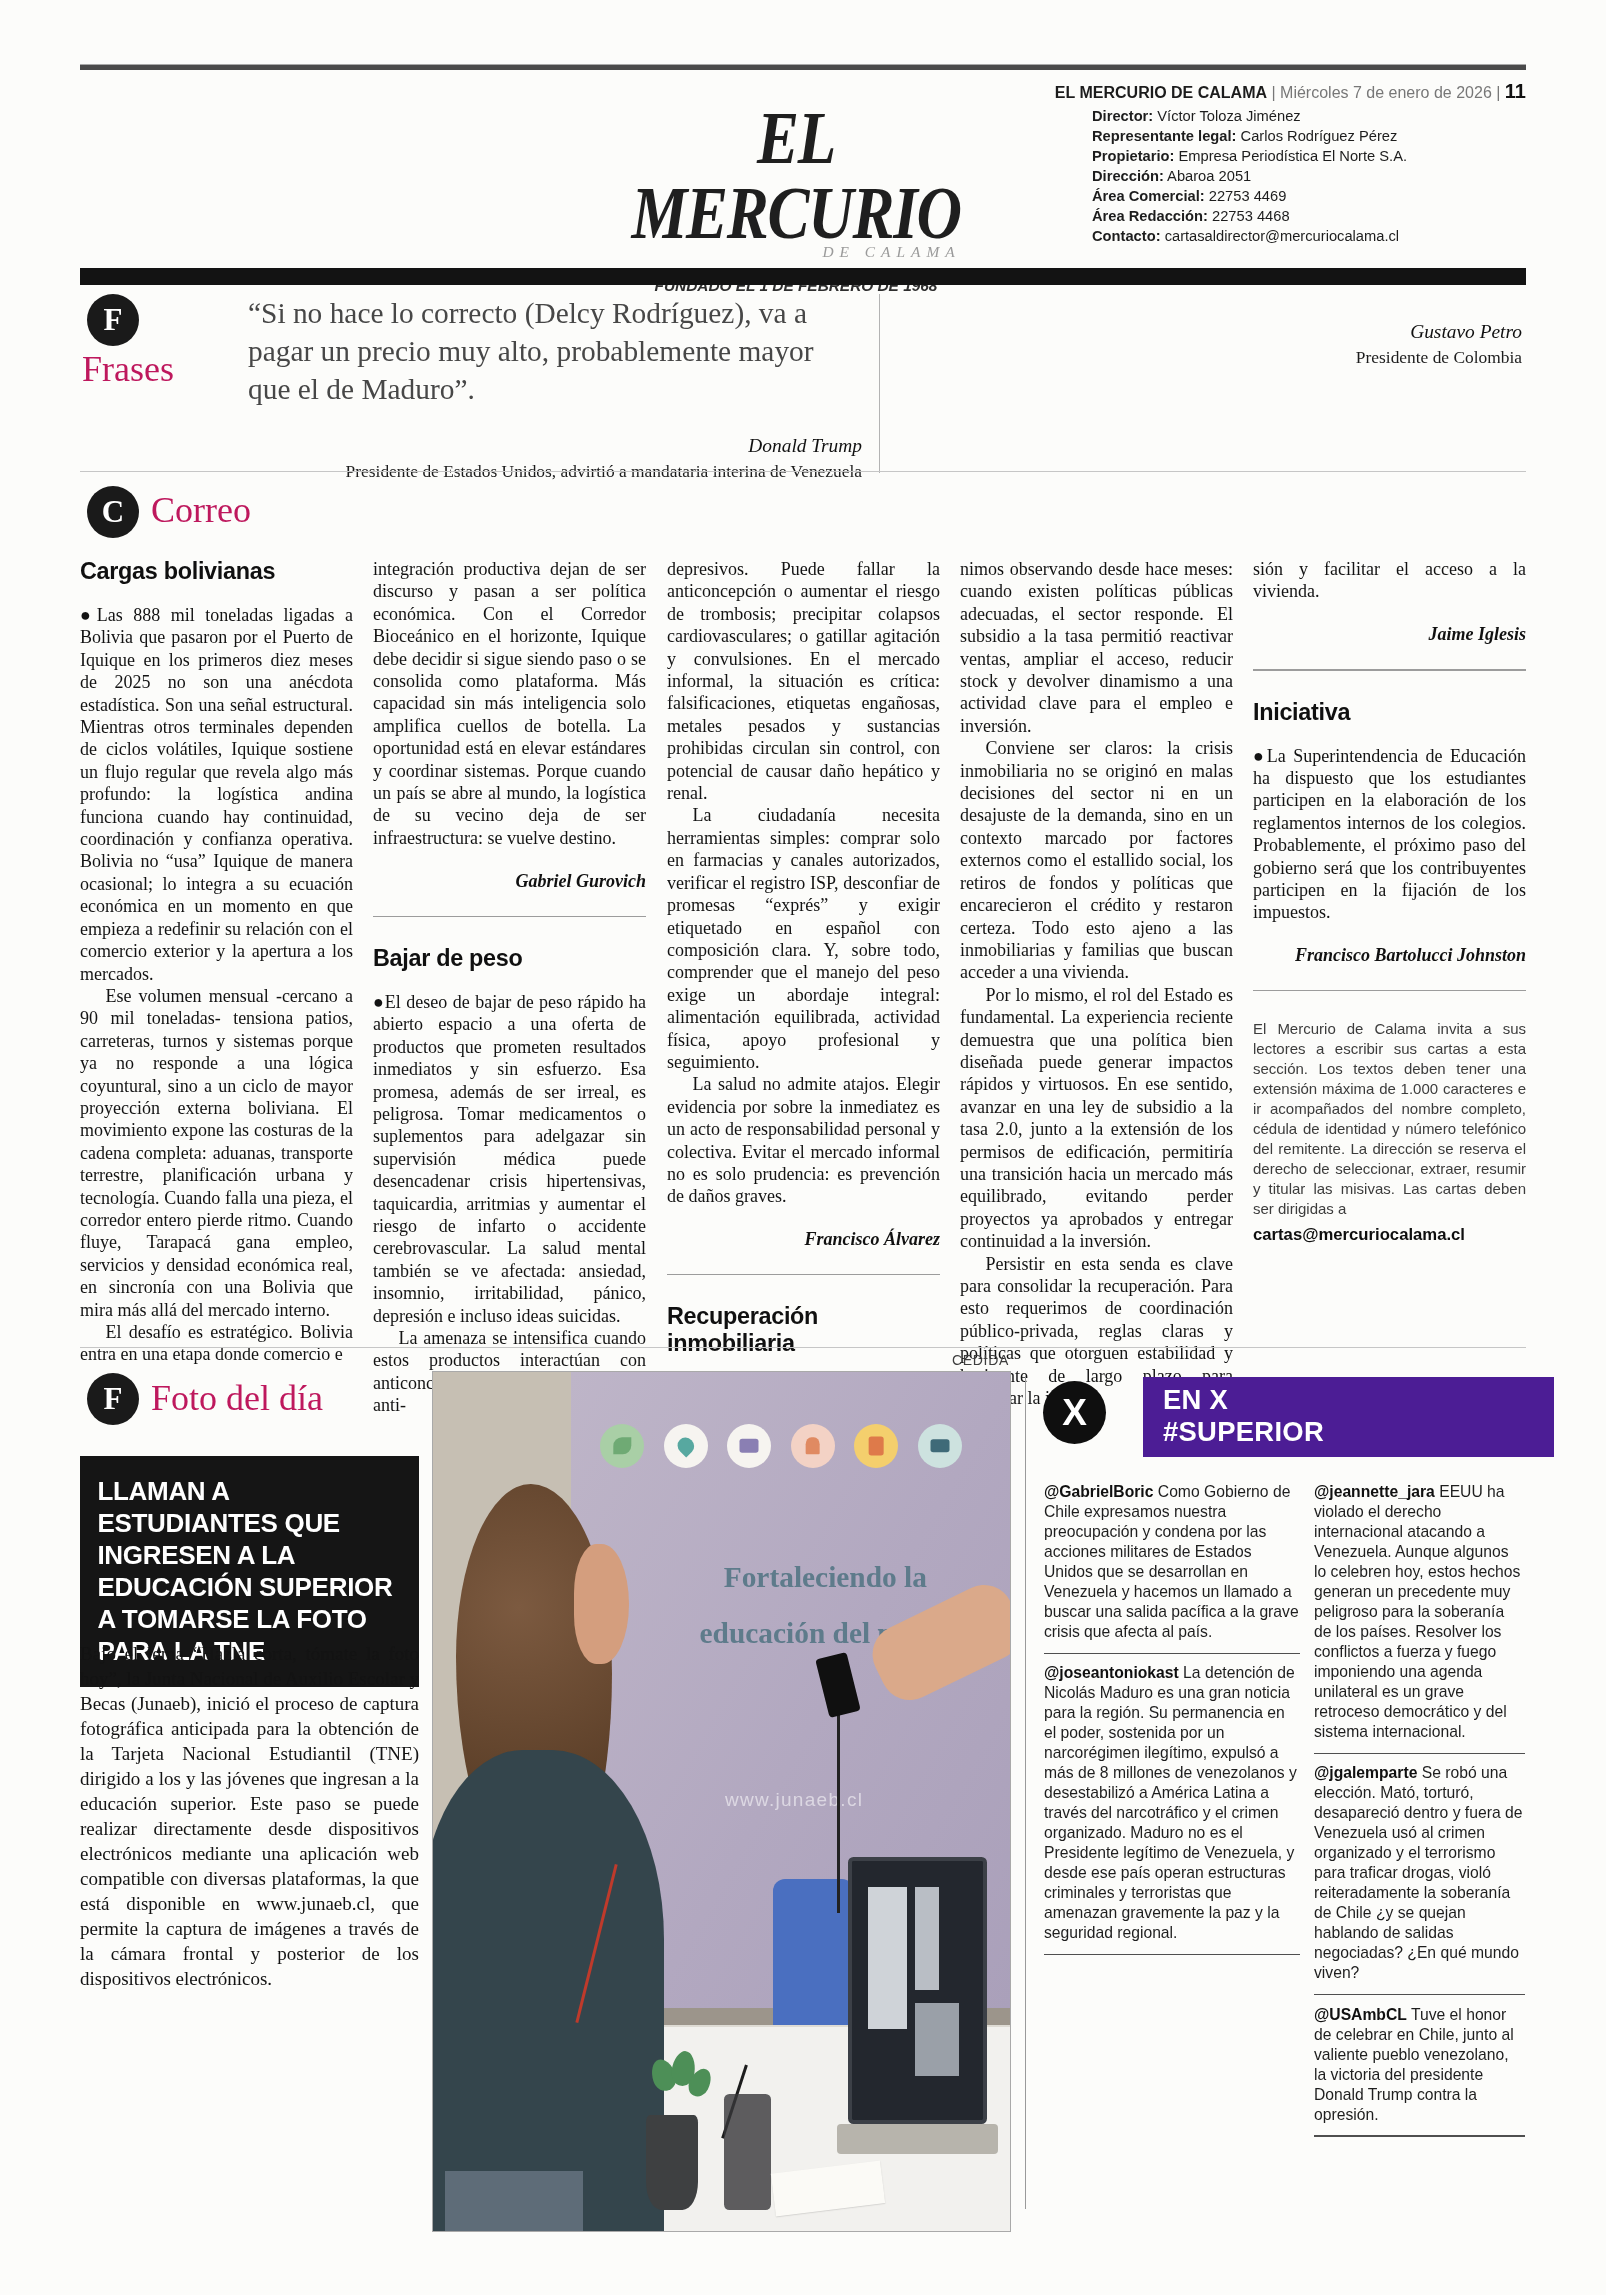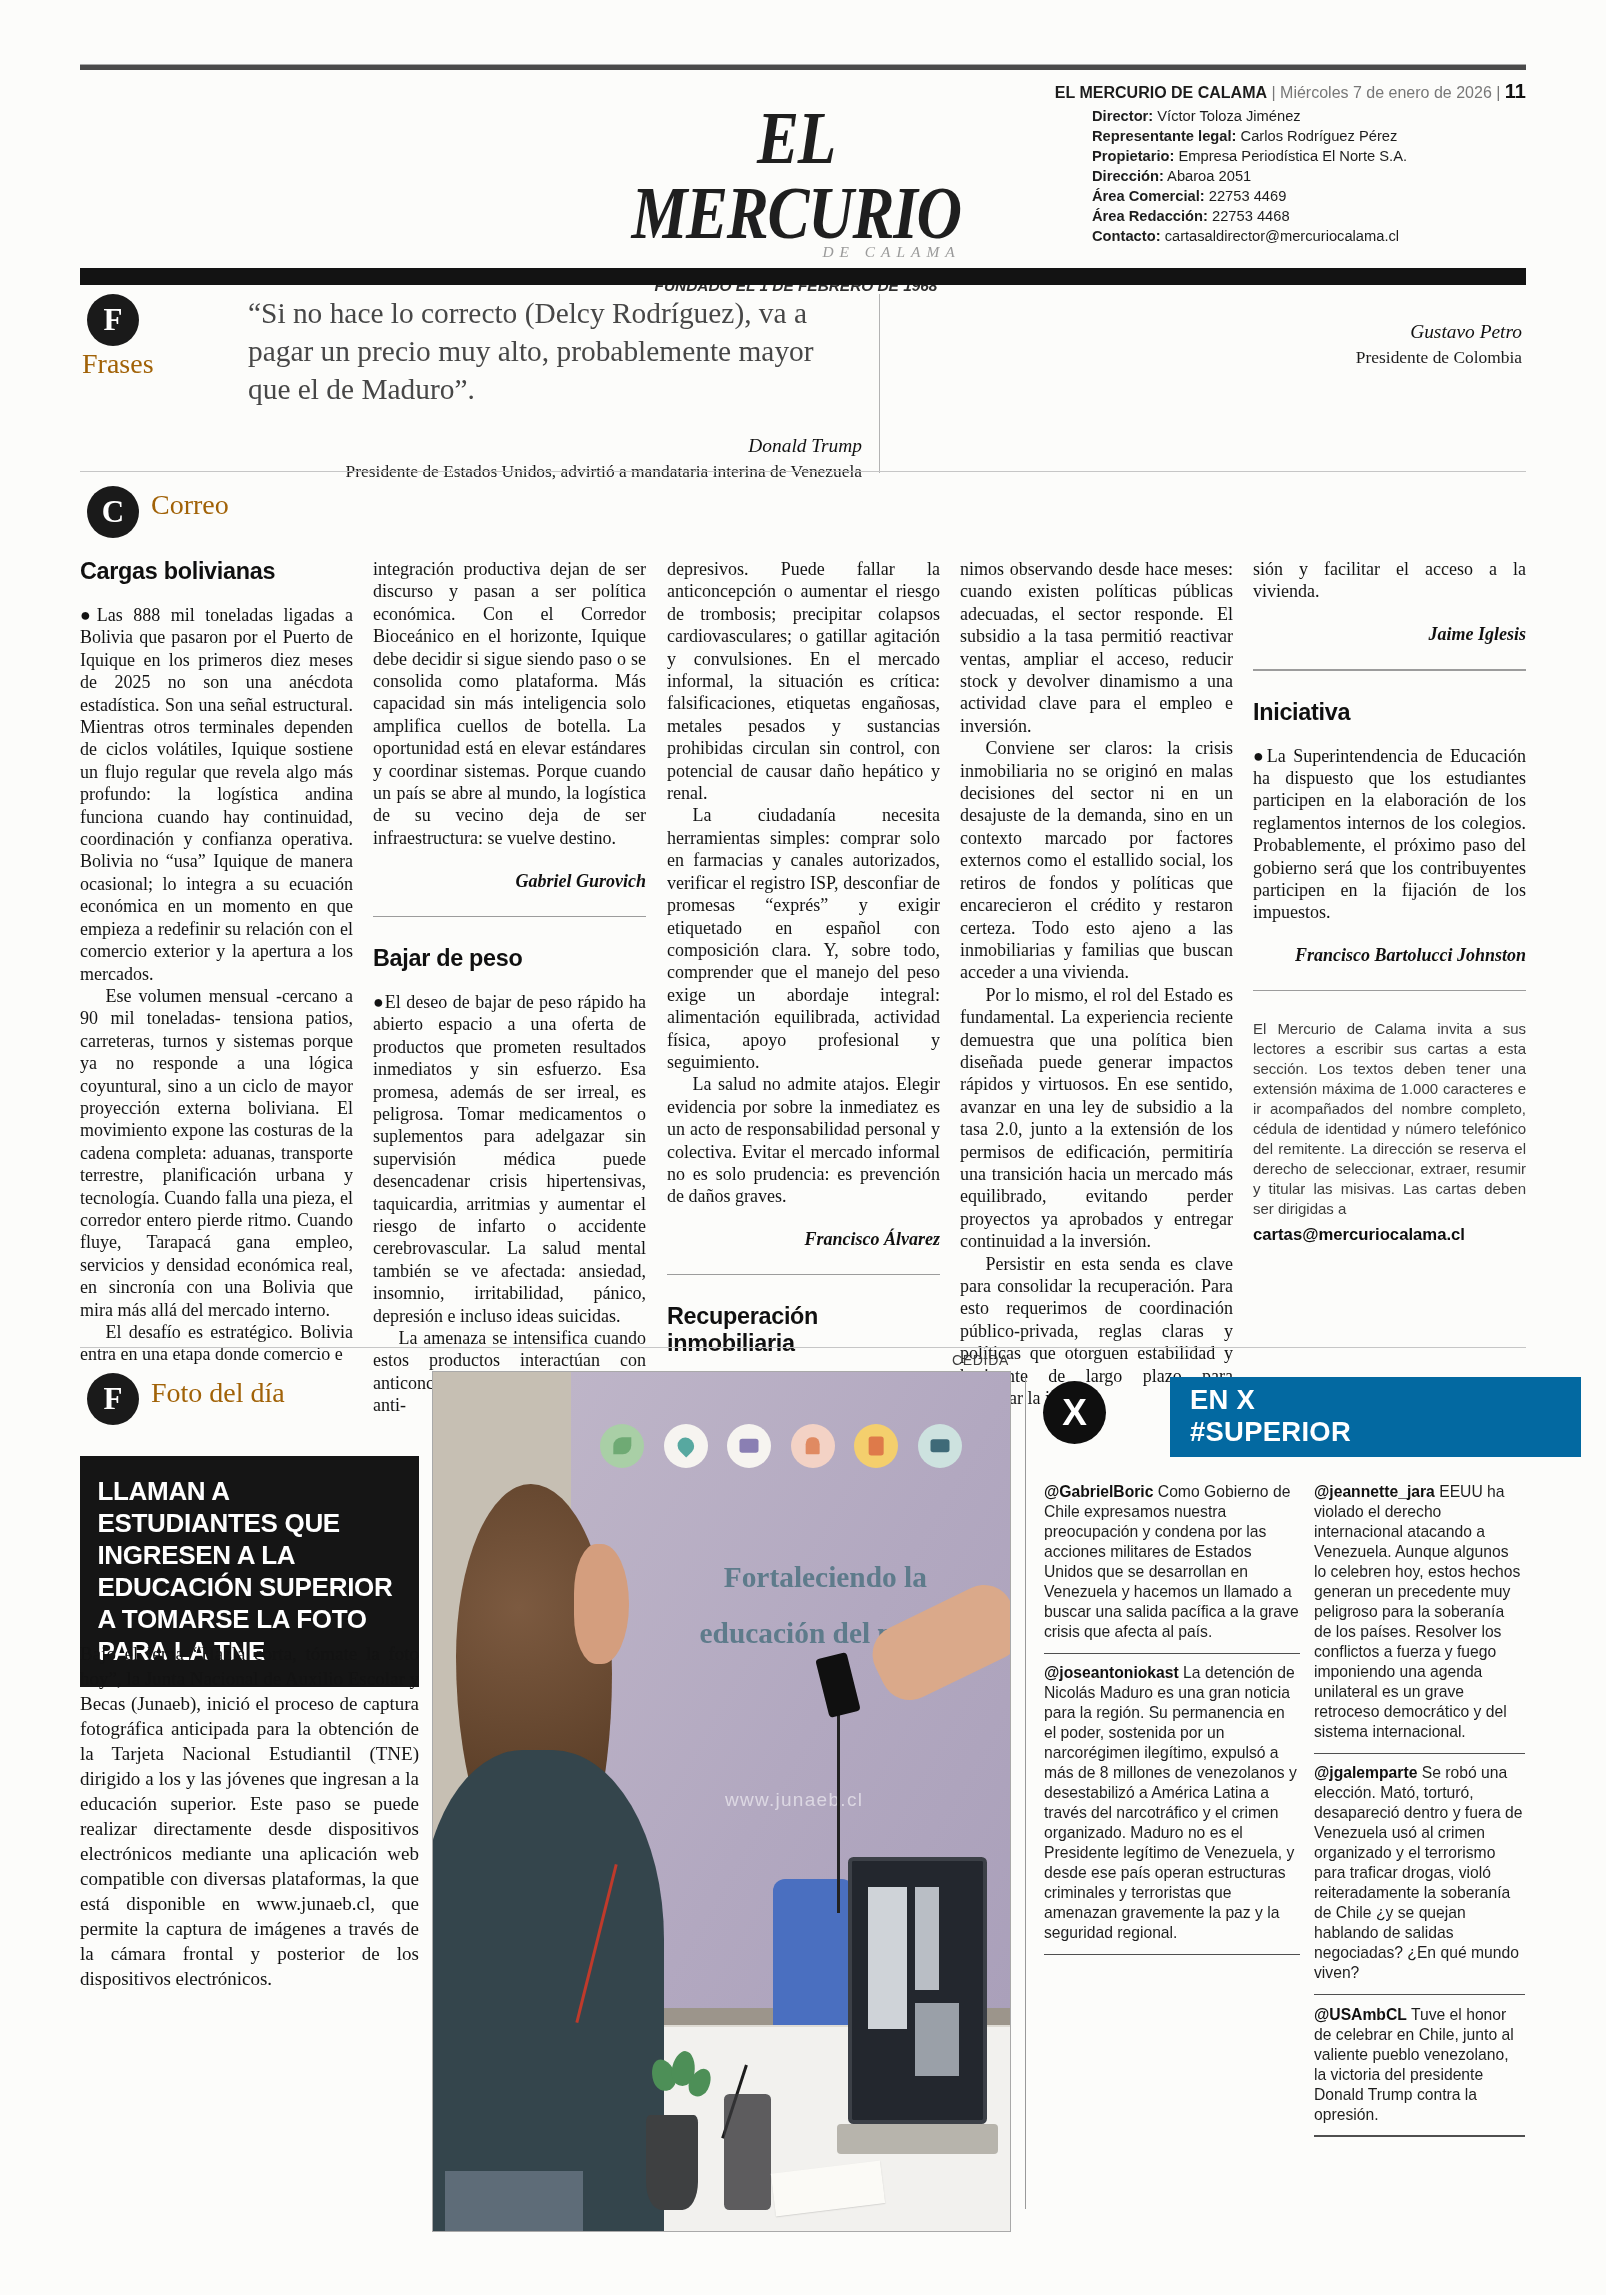--- a/index.html
+++ b/index.html
@@ -22,21 +22,21 @@
   .masthead-founded{font-family:"Liberation Sans",sans-serif;font-weight:bold;font-size:15.4px;color:#2e2e2e;margin-top:16px;}
   .pub-info{left:1092px;top:106px;width:442px;font-family:"Liberation Sans",sans-serif;font-size:14.7px;line-height:20px;color:#1d1d1d;}
   .pub-info .row b{font-weight:bold;}
 
   
   .frases-bar{left:80px;top:268px;width:1446px;height:16.7px;background:#131313;}
   .badge{width:52px;height:52px;border-radius:50%;background:#1a1a1a;color:#fff;
          display:flex;align-items:center;justify-content:center;
          font-family:"Liberation Serif",serif;font-weight:bold;font-size:31px;}
   .f-badge{left:87px;top:294px;}
-  .section-label{font-size:28px;color:#a16207;}
+  .section-label{font-size:36px;color:#be185d;}
   .frases-label{left:82px;top:348px;}
   .quote-block{width:614px;}
   .qb1{left:248px;top:294px;}
   .qb2{left:905px;top:294px;width:617px;}
   .quote-text{font-size:29.4px;line-height:38px;color:#474747;}
   .quote-author{margin-top:27px;text-align:right;font-weight:normal;font-style:italic;font-size:19.4px;color:#111;}
   .quote-role{text-align:right;font-size:17.4px;color:#1c1c1c;margin-top:4px;}
   .quote-divider{left:879px;top:294px;width:1.3px;height:179px;background:#b3b3b3;}
 
   
@@ -91,21 +91,21 @@
   .ph-stick{left:70%;top:39%;width:3.3px;height:24%;background:#222;}
   .ph-phone{left:67.5%;top:33%;width:5.5%;height:7%;background:#101010;border-radius:4px;transform:rotate(-14deg);}
   .ph-arm{left:76%;top:27%;width:26%;height:9%;background:#daa98a;border-radius:29.4px;transform:rotate(-26deg);}
   .ph-paper{left:59%;top:92.5%;width:19%;height:5%;background:#fbfaf6;transform:rotate(-7deg);box-shadow:0 0.7px 1.3px rgba(0,0,0,0.15);}
 
   
   .enx-divider{left:1025px;top:1376px;width:1.3px;height:833px;background:#9a9a9a;}
   .x-badge{left:1043px;top:1381px;width:63px;height:63px;border-radius:50%;background:#0f0f0f;color:#fff;
            display:flex;align-items:center;justify-content:center;
            font-family:"Liberation Sans",sans-serif;font-weight:bold;font-size:37px;}
-  .enx-box{left:1170px;top:1377px;width:411px;height:80px;background:#0369a1;color:#fff;padding:6.7px 0 0 20px;box-sizing:border-box;}
+  .enx-box{left:1143px;top:1377px;width:411px;height:80px;background:#4c1d95;color:#fff;padding:6.7px 0 0 20px;box-sizing:border-box;}
   .enx-line{font-family:"Liberation Sans",sans-serif;font-weight:bold;font-size:27.4px;line-height:32px;letter-spacing:0.3px;}
   .tweet-col{top:1482px;font-family:"Liberation Sans",sans-serif;}
   .tcol-0{left:1044px;width:256px;}
   .tcol-1{left:1314px;width:211px;}
   .tweet{font-size:15.7px;line-height:20px;color:#1e1e1e;}
   .tweet .handle{font-weight:bold;color:#101010;}
   .tweet-rule{height:1.3px;background:#4f4f4f;margin:10.7px 0 9.4px 0;}
 </style>
 </head>
 <body>

